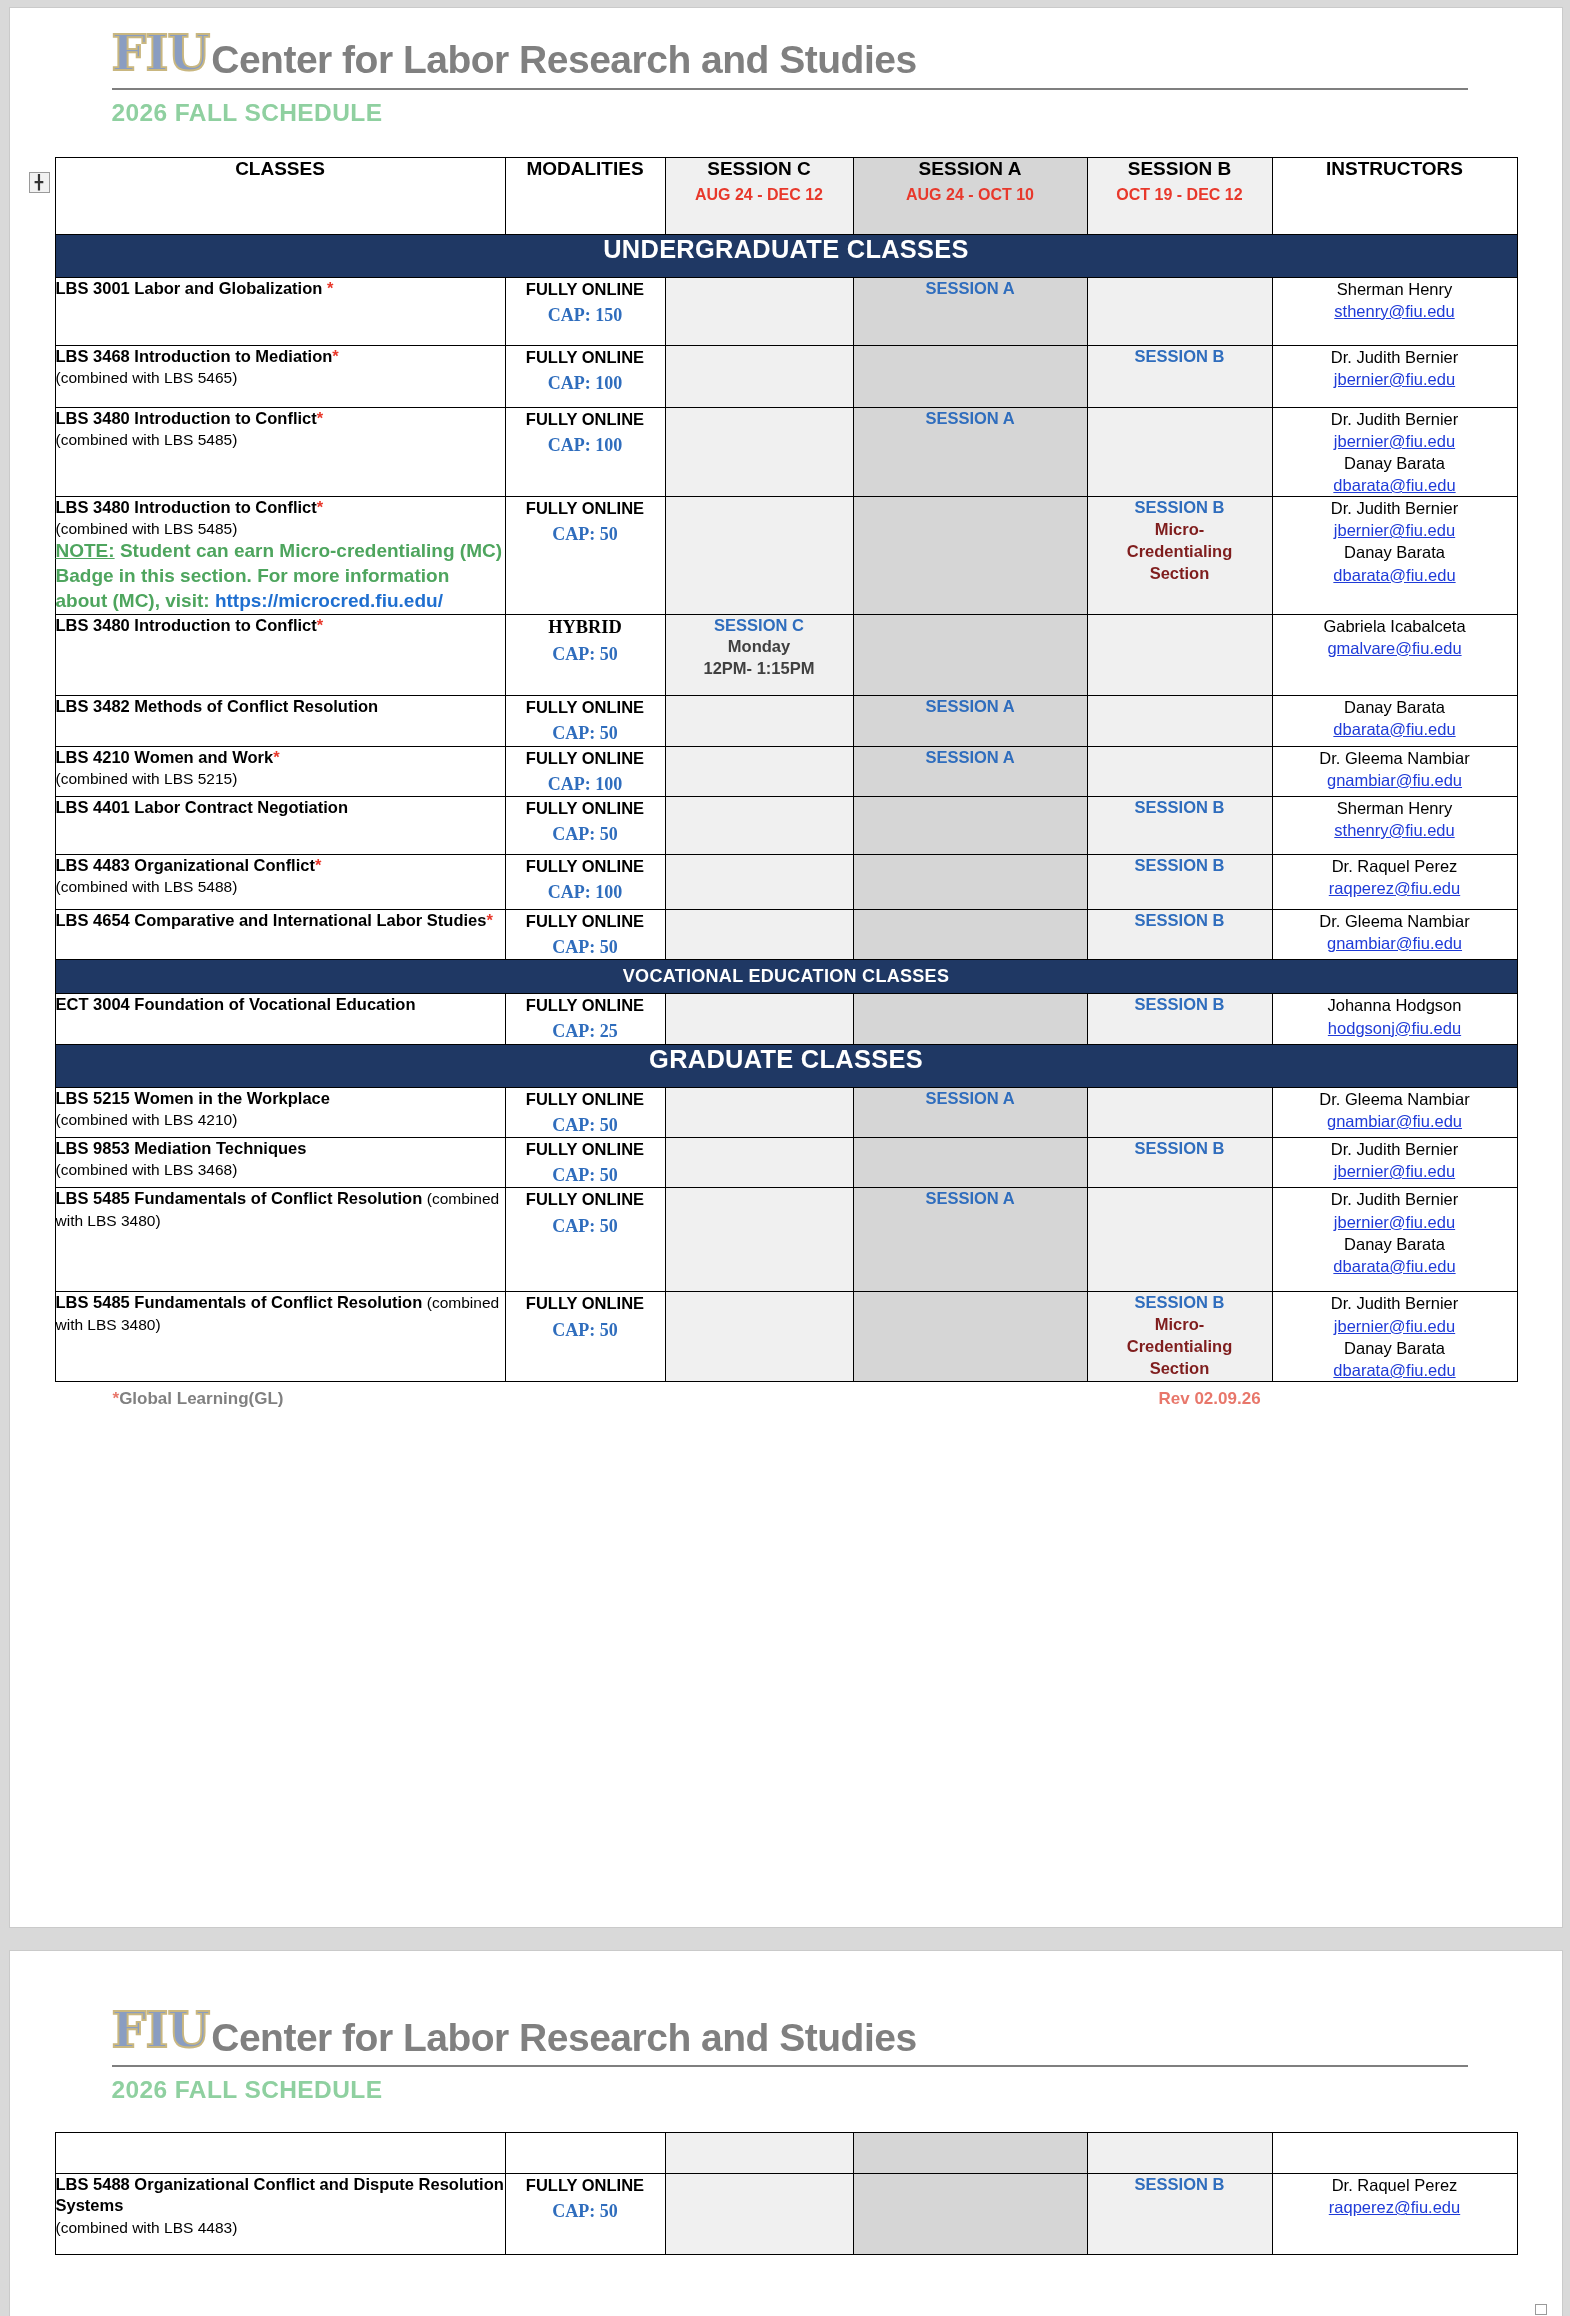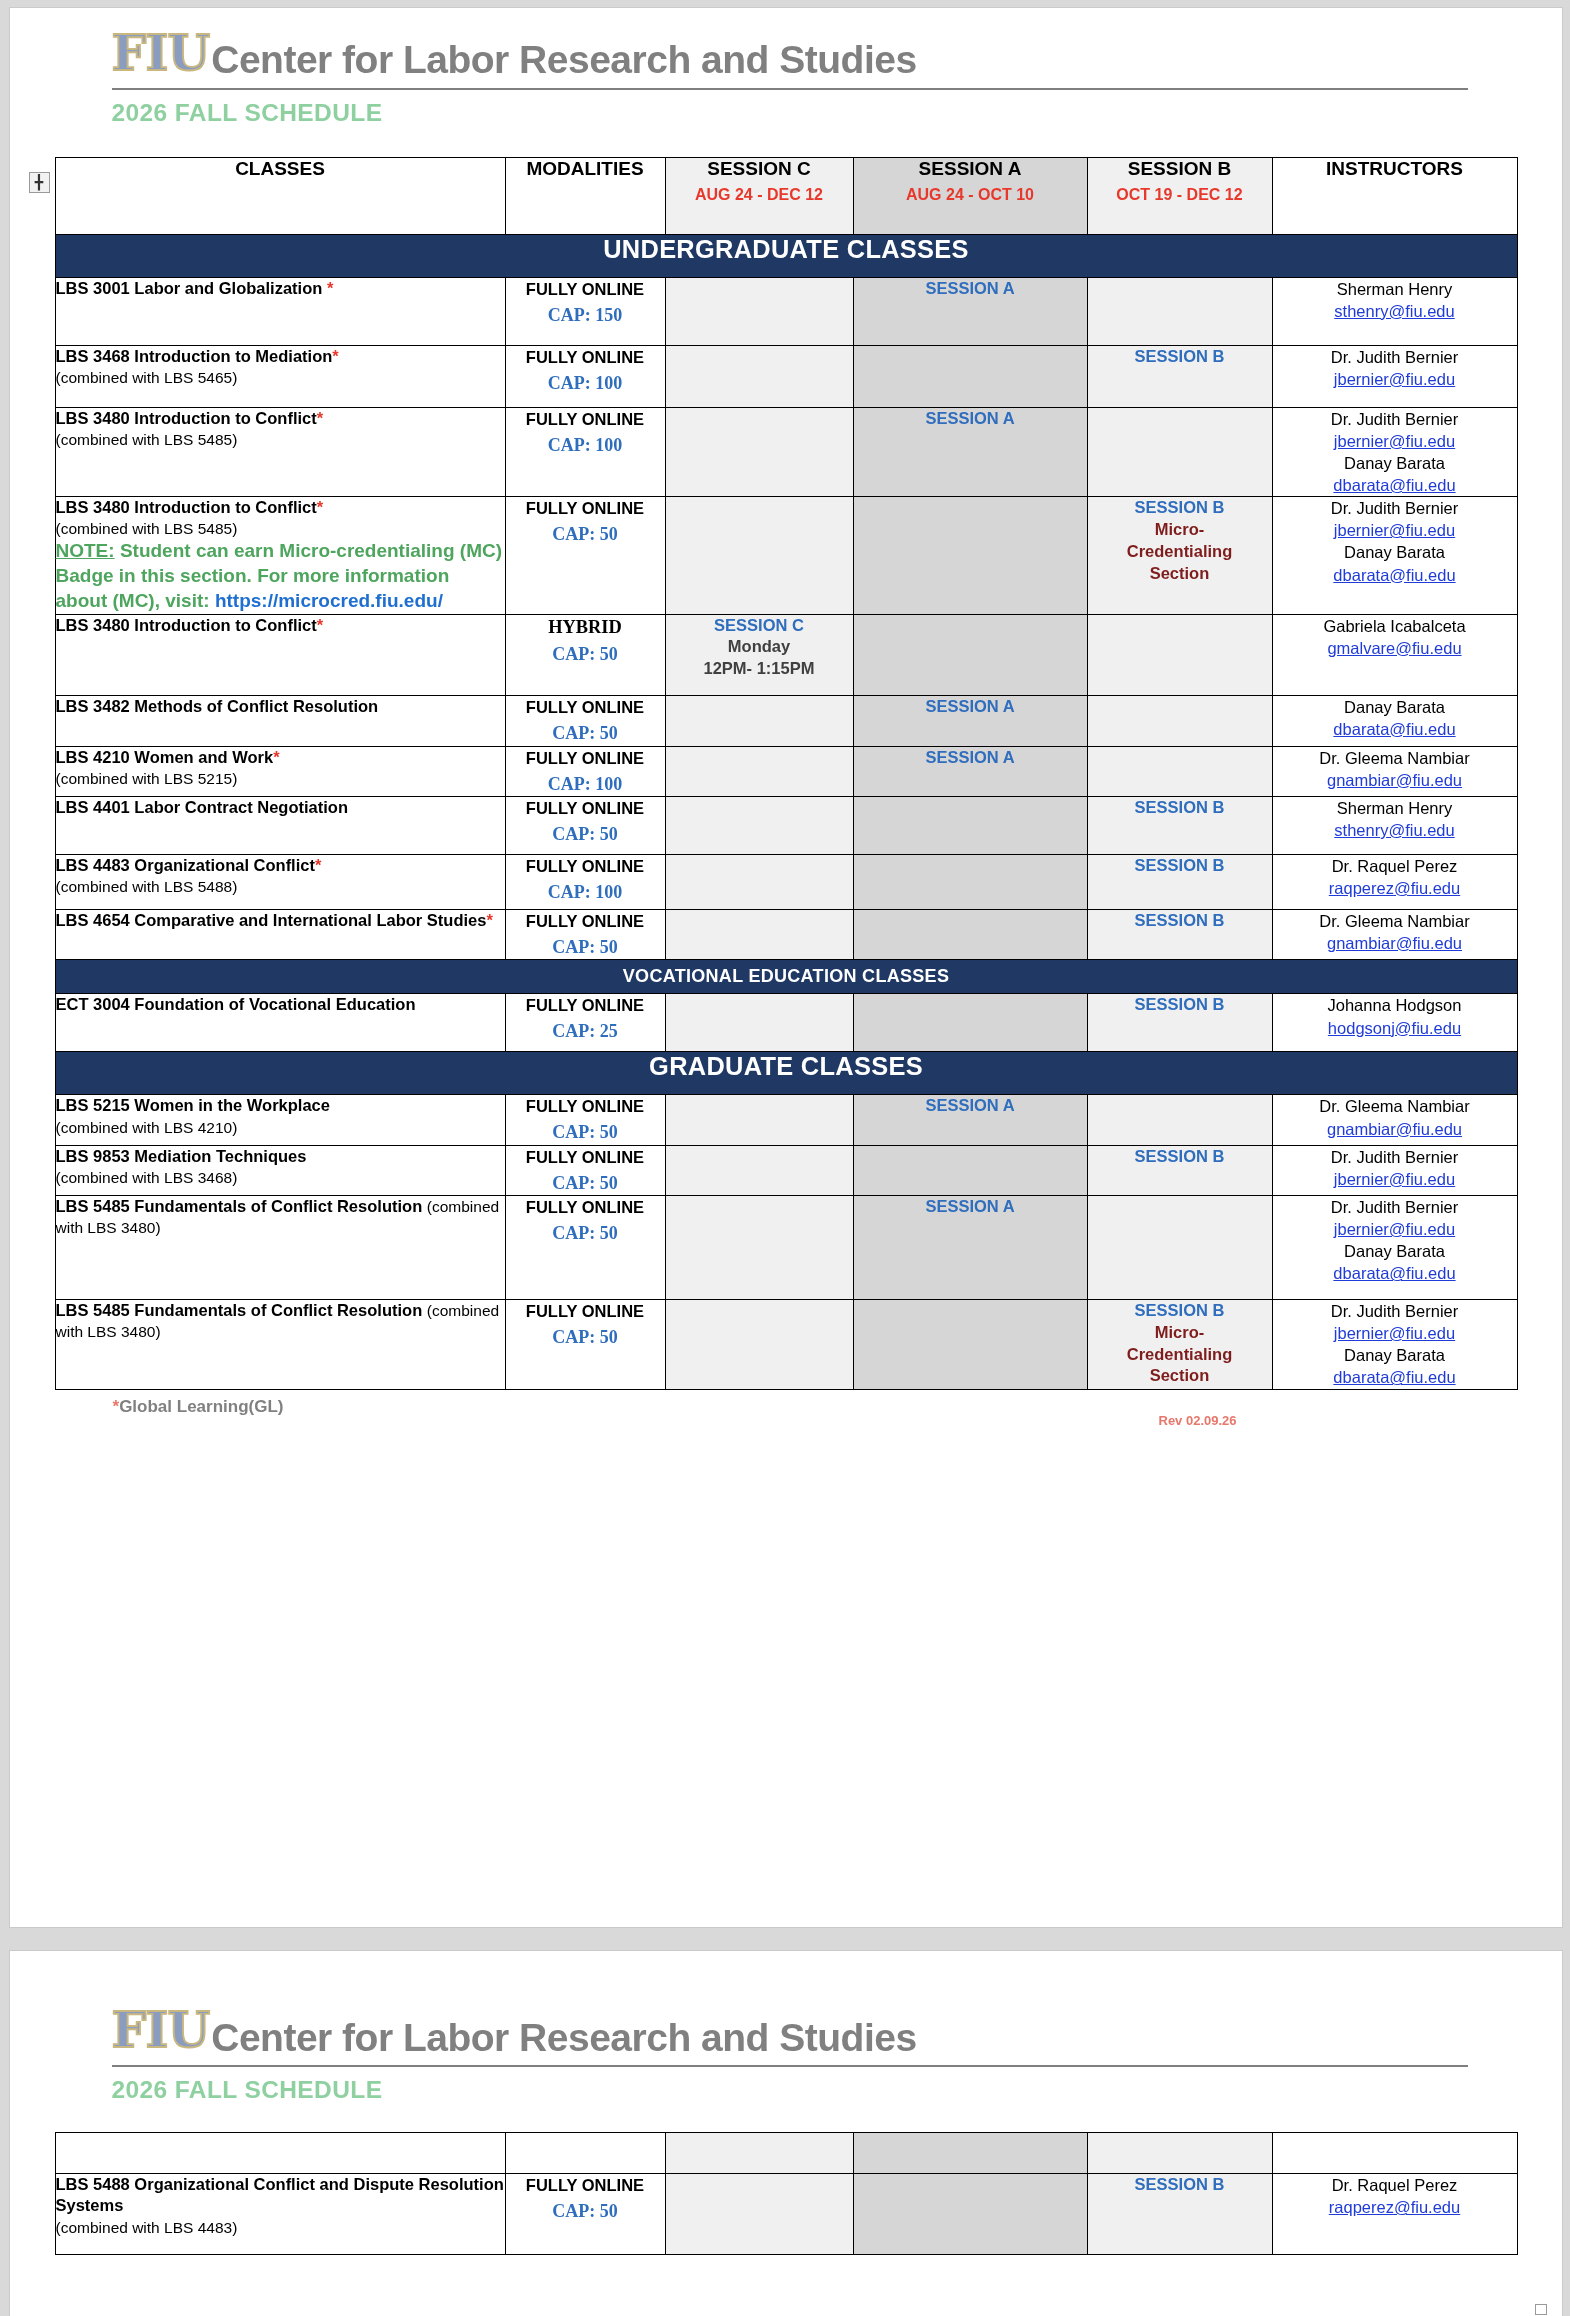--- a/index.html
+++ b/index.html
@@ -118,22 +118,22 @@
   td.instr .mail { color:#1f3bd8; text-decoration:underline; display:block; }
 
   
   .footer { position:relative; margin:7.5px 0 0 45px; width:1461px; height:38px; }
   .footer .gl {
     position:absolute; left:58px; top:0;
     font-size:17px; font-weight:bold; color:#808080;
   }
   .footer .gl .ast { color:#e8776b; }
   .footer .rev {
-    position:absolute; left:1104px; top:16px;
-    font-size:13px; font-weight:bold; color:#e8776b;
+    position:absolute; left:1104px; top:0;
+    font-size:17px; font-weight:bold; color:#e8776b;
   }
 
   
   #page2 .doc-header { padding-top:55px; }
   #page2 table.sched { margin-top:28px; }
   .corner-mark {
     position:absolute; right:15px; bottom:13px;
     width:11.3px; height:11.3px; border:0.9px solid #9a9a9a;
   }
 </style>
@@ -296,21 +296,21 @@
           <td class="sess light"><span class="tag">SESSION B</span></td>
           <td class="instr">
             <span class="name">Dr. Gleema Nambiar</span>
             <span class="mail">gnambiar@fiu.edu</span>
           </td>
         </tr>
         <tr>
           <td class="banner small" colspan="6">VOCATIONAL EDUCATION   CLASSES</td>
         </tr>
         <tr>
-          <td class="cls" style="height:58px"><span class="title">ECT 3004 Foundation of Vocational Education</span></td>
+          <td class="cls" style="height:50px"><span class="title">ECT 3004 Foundation of Vocational Education</span></td>
           <td class="mod"><span class="">FULLY ONLINE</span><span class="cap">CAP: 25</span></td>
           <td class="sess light"></td>
           <td class="sess dark"></td>
           <td class="sess light"><span class="tag">SESSION B</span></td>
           <td class="instr">
             <span class="name">Johanna Hodgson</span>
             <span class="mail">hodgsonj@fiu.edu</span>
           </td>
         </tr>
         <tr>

